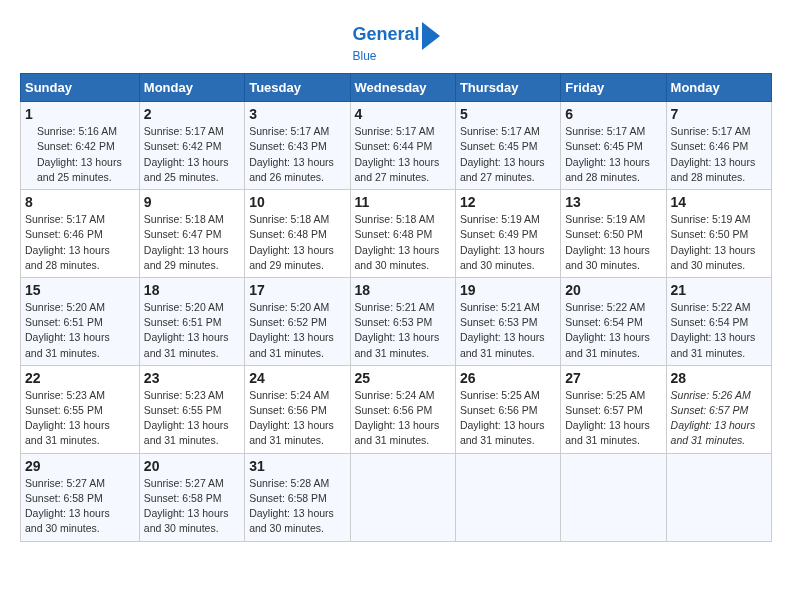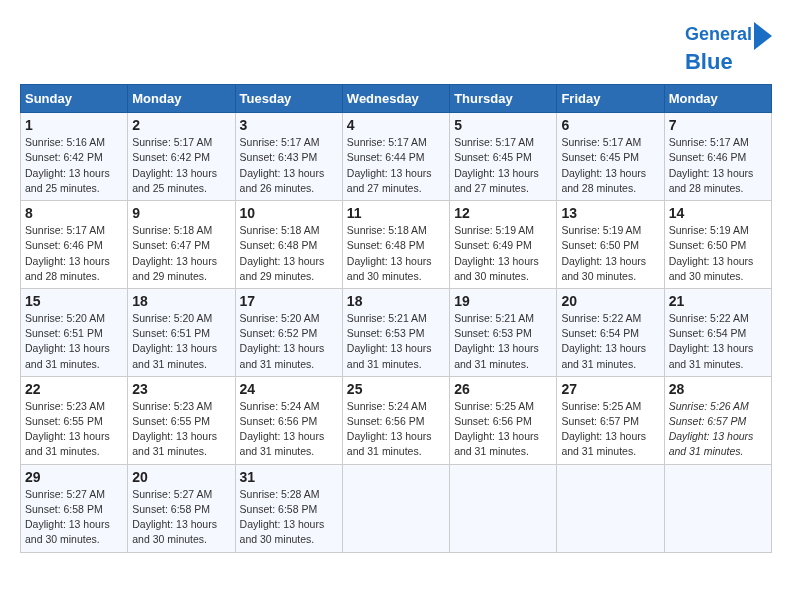--- a/index.html
+++ b/index.html
@@ -5,21 +5,21 @@
     * { box-sizing: border-box; margin: 0; padding: 0; }
     body {
       font-family: Arial, sans-serif;
       background: #fff;
       width: 792px;
       min-height: 612px;
       padding: 20px;
     }
     .header {
       display: flex;
-      justify-content: flex-end;
+      justify-content: center;
       align-items: flex-start;
       margin-bottom: 10px;
     }
     .logo {
       display: flex;
       align-items: center;
     }
     .logo-text {
       font-size: 18px;
       font-weight: bold;
@@ -96,21 +96,21 @@
 
 <div class="header">
   <div class="logo">
     <div style="display:flex;flex-direction:column;align-items:flex-start;">
       <div style="display:flex;align-items:center;">
         <span class="logo-text">
           <span>General</span>
         </span>
         <div class="logo-arrow"></div>
       </div>
-      <span class="logo-text" style="color:#1a6fc4;font-size:22px;font-weight:bold;">Blue</span>
+      <span class="logo-text" style="color:#1a6fc4;font-size:12px;font-weight:normal;">Blue</span>
     </div>
   </div>
   <div class="title-block">
     <h1></h1>
     <h2></h2>
   </div>
 </div>
 
 <table>
   <thead>
@@ -121,21 +121,21 @@
         <th>Wednesday</th>
         <th>Thursday</th>
         <th>Friday</th>
         <th>Monday</th>
       </tr>
   </thead>
   <tbody id="calendar-body">
   <tr>
         <td>
           <span class="day-num">1</span>
-          <div class="day-info" style="white-space: pre-line;">Sunrise: 5:16 AM
+          <div class="day-info" style="white-space: pre-line; margin-left: 12px;">Sunrise: 5:16 AM
 Sunset: 6:42 PM
 Daylight: 13 hours
 and 25 minutes.</div>
         </td>
         <td>
           <span class="day-num">2</span>
           <div class="day-info" style="white-space: pre-line;">Sunrise: 5:17 AM
 Sunset: 6:42 PM
 Daylight: 13 hours
 and 25 minutes.</div>

